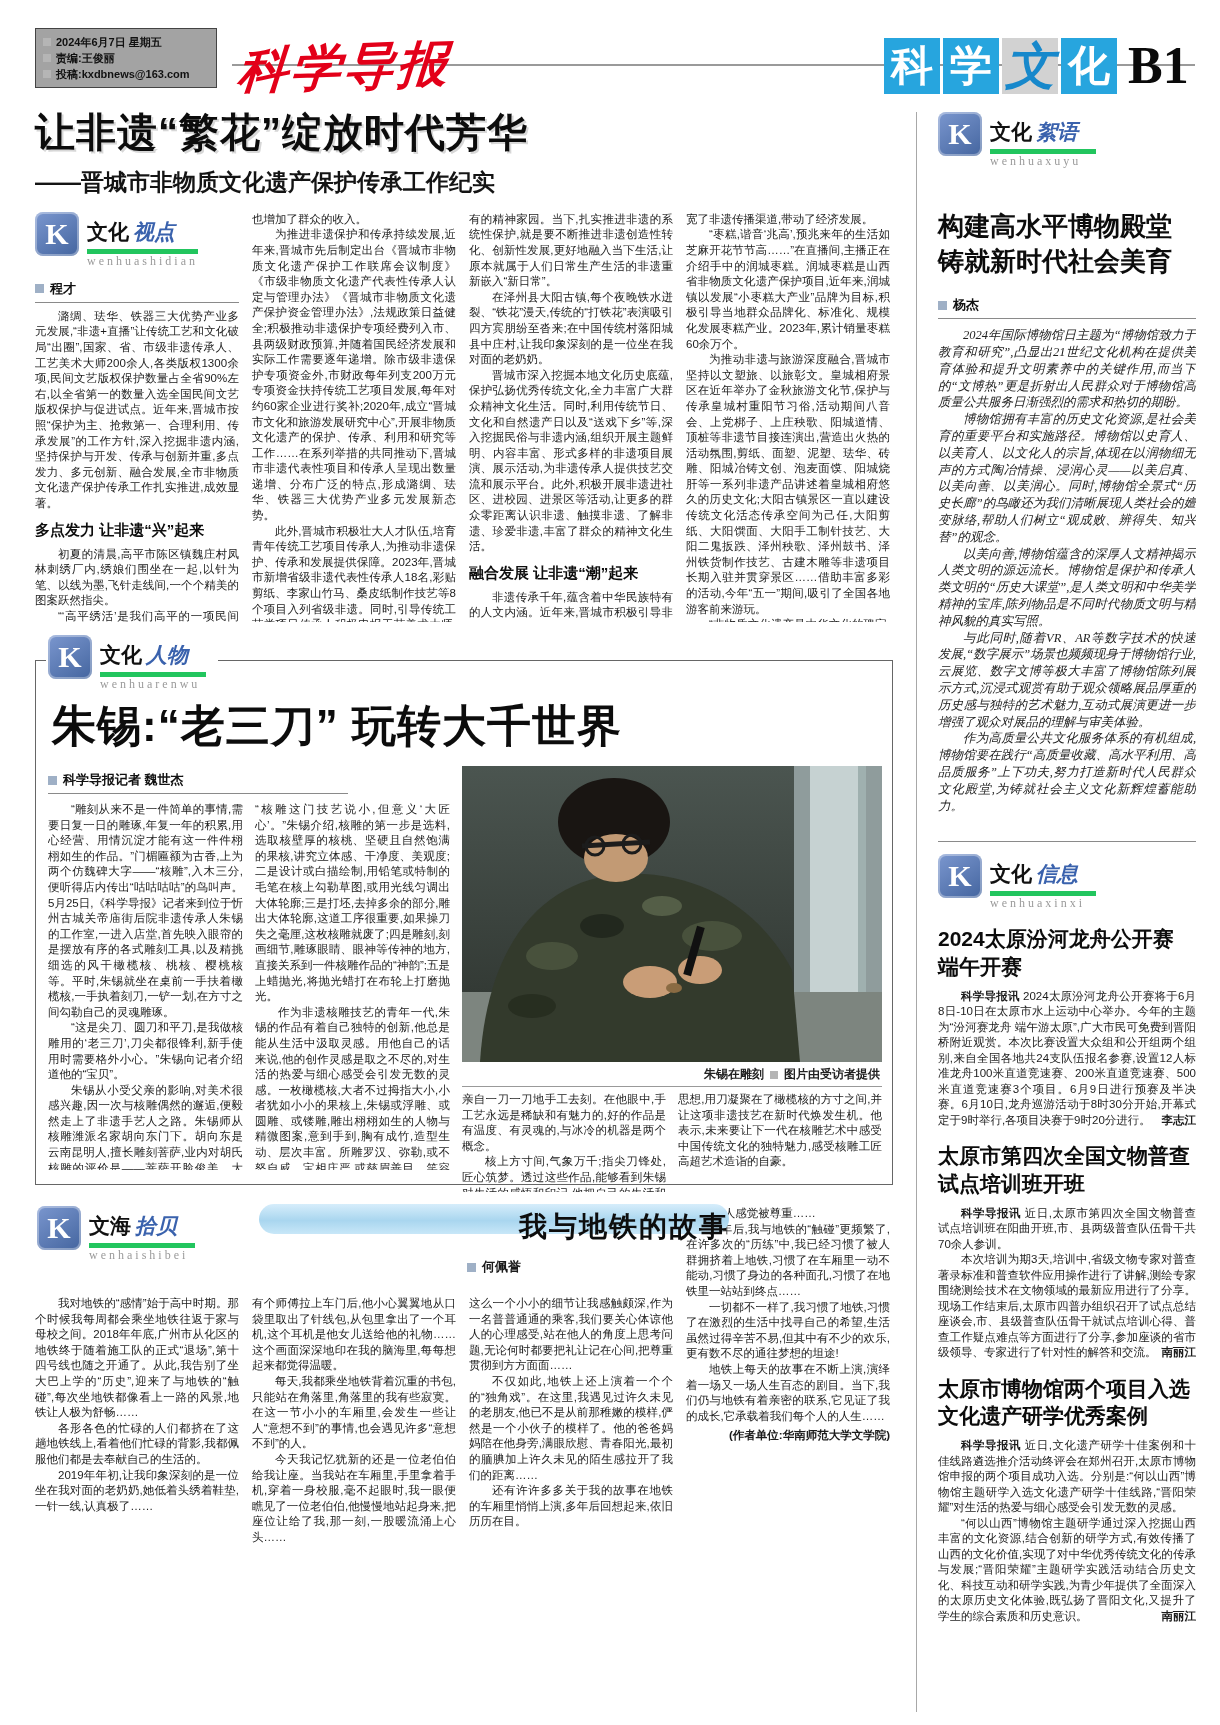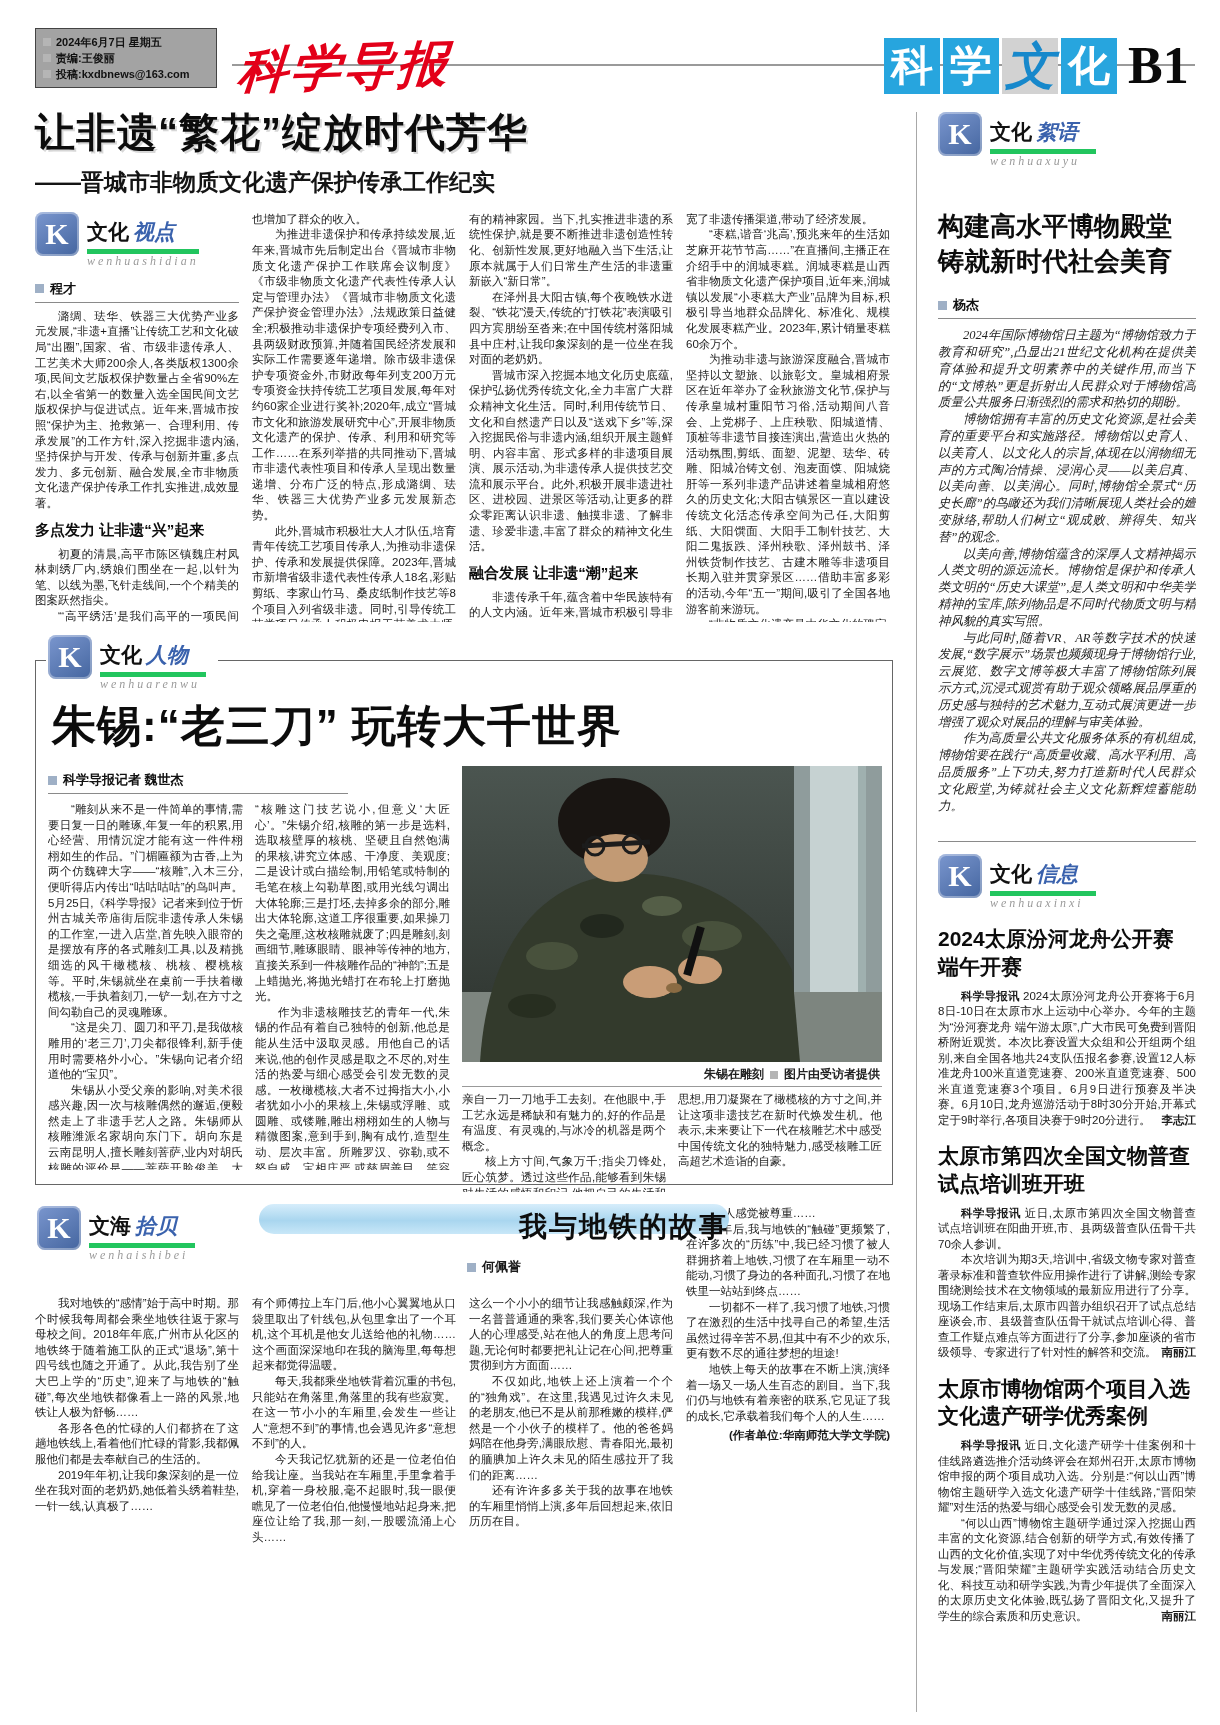--- a/index.html
+++ b/index.html
@@ -18,21 +18,21 @@
   .tile.wen { background:#d2d2d2; color:#1788cb; font-family:"Liberation Serif",serif; font-style:italic; font-size:50px; }
   .pageno { font-family:"Liberation Serif",serif; font-size:52px; font-weight:bold; color:#0a0a0a; margin-left:8px; line-height:56px; }
 
   
   .badge { display:flex; align-items:flex-start; gap:8px; }
   .ktile { width:44px; height:44px; flex:none; border-radius:8px; background:linear-gradient(145deg,#7b97cf,#44659f); color:#fff; font-family:"Liberation Serif",serif; font-size:30px; font-weight:bold; text-align:center; line-height:44px; box-shadow:inset 0 0 0 2px rgba(255,255,255,.35); }
   .bright { padding-top:6px; }
   .brow { display:flex; align-items:baseline; gap:4px; border-bottom:5px solid #22c55e; padding-bottom:3px; padding-right:18px; }
   .b1 { font-size:21px; font-weight:900; color:#111; }
   .b2 { font-size:21px; font-weight:bold; font-style:italic; color:#3a62ad; font-family:"Liberation Serif",serif; }
-  .bpy { font-size:12px; font-style:italic; color:#9a9a9a; letter-spacing:3px; font-family:"Liberation Serif",serif; }
+  .bpy { font-size:12px; color:#9a9a9a; letter-spacing:3px; font-family:"Liberation Serif",serif; }
 
   
   .byline-row { display:flex; align-items:center; gap:6px; font-size:13px; font-weight:bold; color:#111; padding:5px 0 4px; border-bottom:1px solid #8a8a8a; }
   .bsq { width:9px; height:9px; background:#9fb0c6; flex:none; }
   .bodytext p { font-size:11.5px; line-height:15.6px; text-align:justify; text-indent:2em; color:#1c1c1c; }
   .bodytext p.noind { text-indent:0; }
   .subhead { font-size:15px; font-weight:900; color:#0d0d0d; margin:9px 0 7px; }
 
   
   .main-art { position:absolute; left:35px; top:110px; width:856px; }

